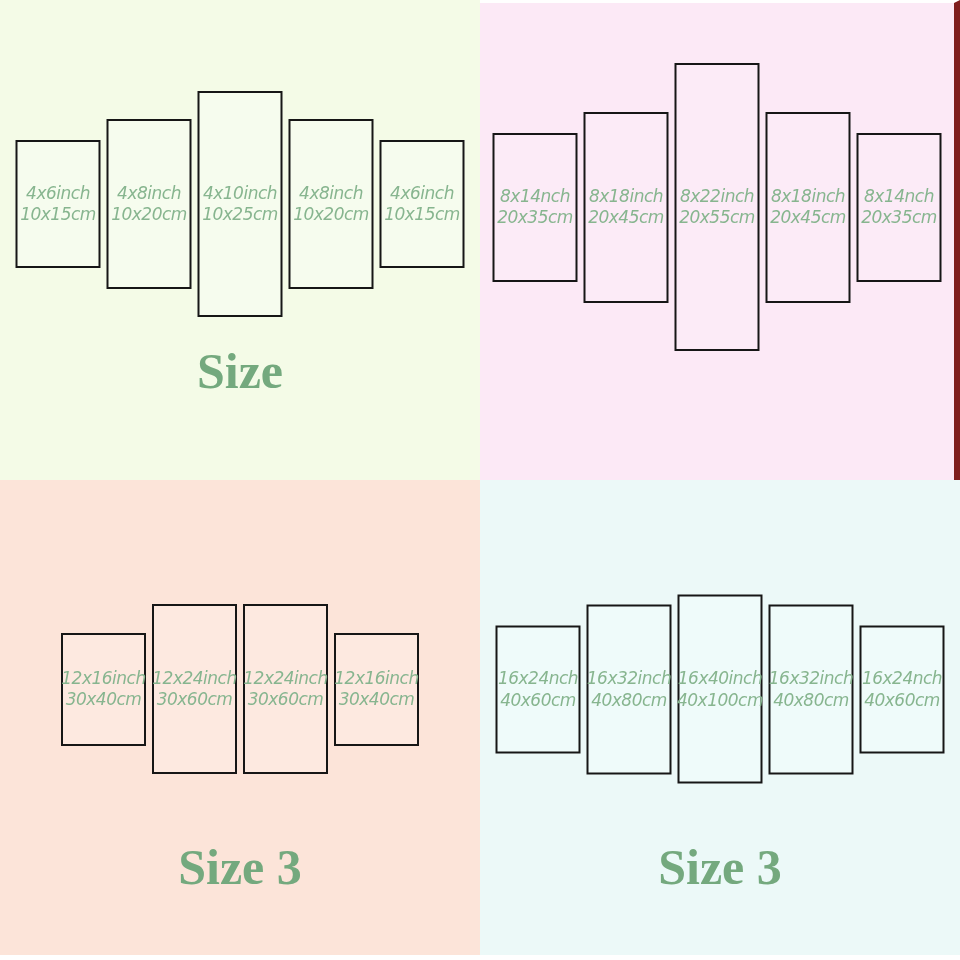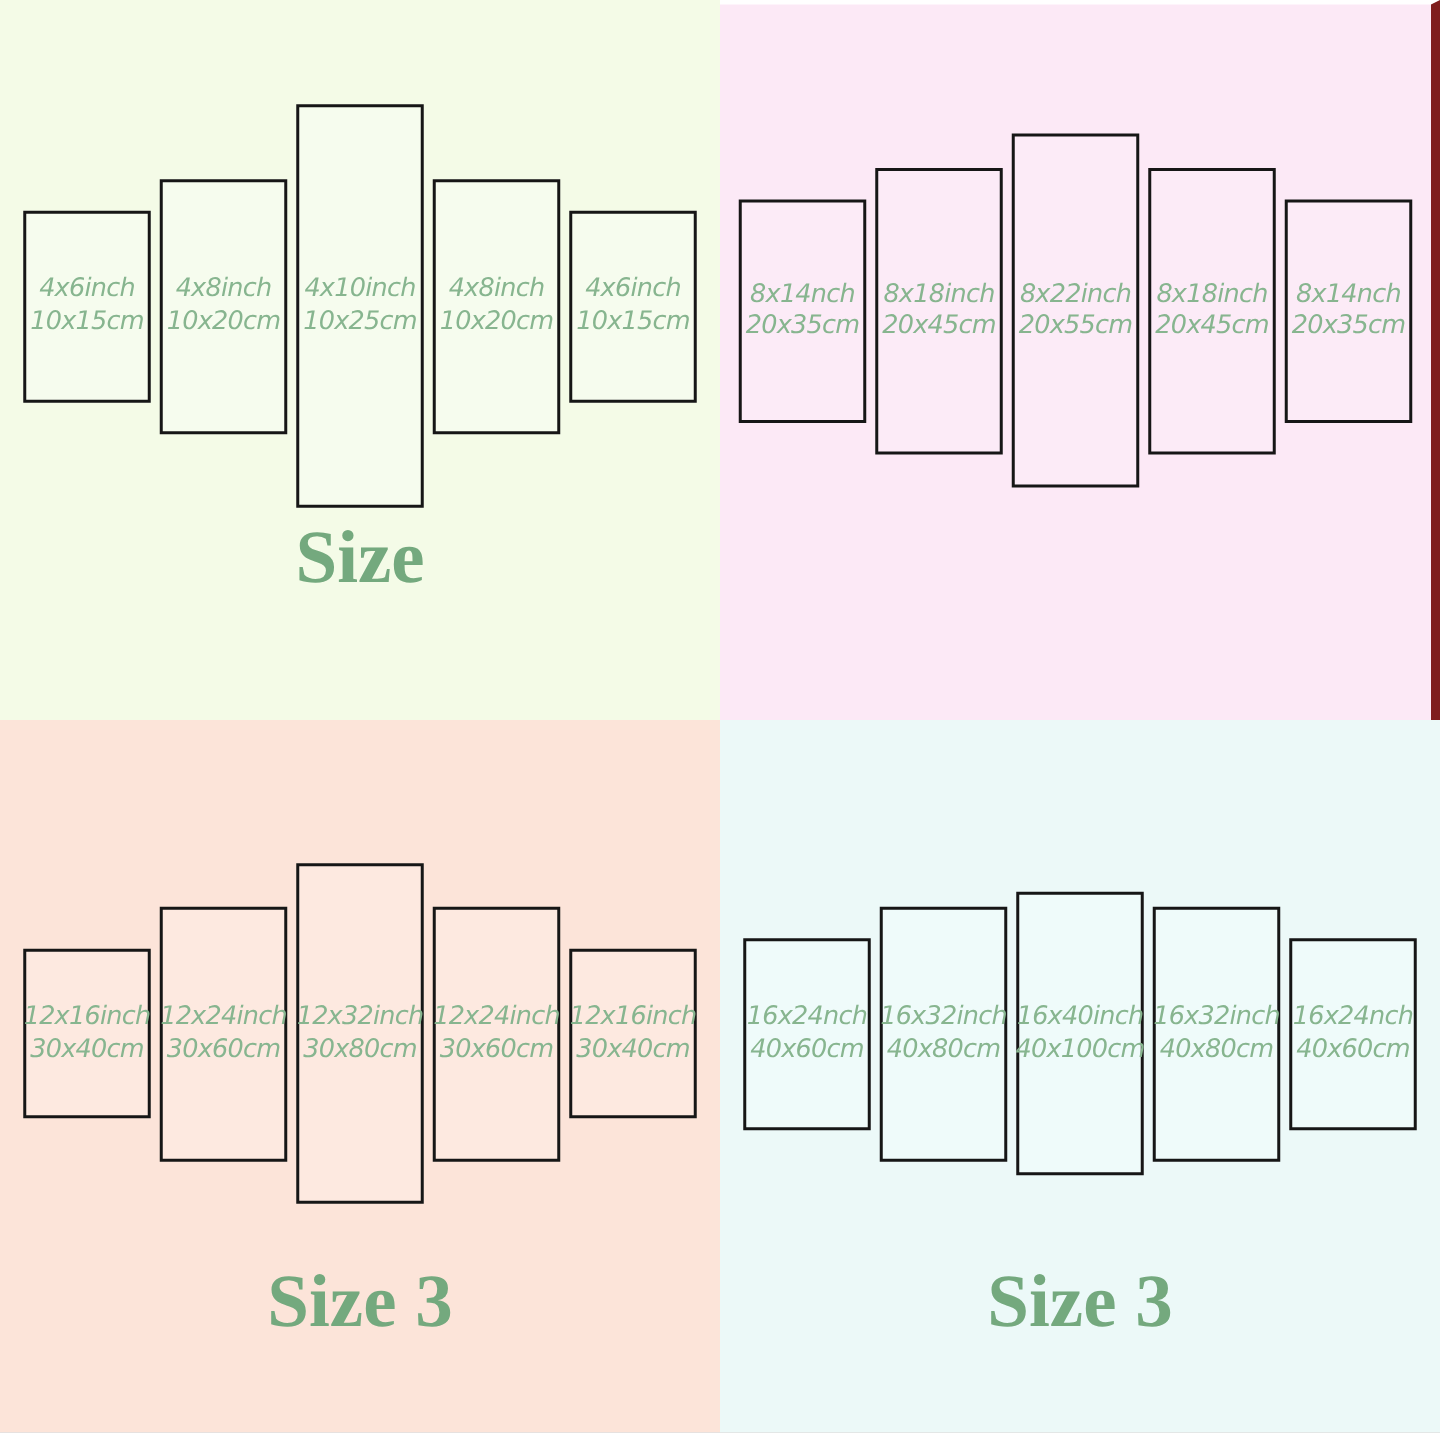--- a/index.html
+++ b/index.html
@@ -1,17 +1,17 @@
 <!DOCTYPE html>
 <html><head>
 <meta charset="utf-8">
 <style>
   html,body{margin:0;padding:0;background:#ffffff;}
   .page{
-    width:960px;height:960px;background:#a3a3a3;position:relative;
+    width:960px;height:960px;background:#f0abfc;position:relative;
     font-family:"DejaVu Sans", sans-serif;
     overflow:hidden;
   }
   .grid{
     width:960px;height:955px;
     display:grid;
     grid-template-columns:480px 480px;
     grid-template-rows:480px 475px;
   }
   .quadrant{
@@ -67,21 +67,21 @@
     <section class="quadrant q-top q-tl" style="--q-bg: #f4fbe7; --panel-bg: #f6fcee; --panel-text: #87b58f; --title-color: #74a97e;">
       <div class="panel-row">
           <div class="panel" style="height: 128px;">
             <span class="panel-label">4x6inch</span>
             <span class="panel-label">10x15cm</span>
           </div>
           <div class="panel" style="height: 170px;">
             <span class="panel-label">4x8inch</span>
             <span class="panel-label">10x20cm</span>
           </div>
-          <div class="panel" style="height: 269px;">
+          <div class="panel" style="height: 226px;">
             <span class="panel-label">4x10inch</span>
             <span class="panel-label">10x25cm</span>
           </div>
           <div class="panel" style="height: 170px;">
             <span class="panel-label">4x8inch</span>
             <span class="panel-label">10x20cm</span>
           </div>
           <div class="panel" style="height: 128px;">
             <span class="panel-label">4x6inch</span>
             <span class="panel-label">10x15cm</span>
@@ -93,21 +93,21 @@
     <section class="quadrant q-top q-tr" style="--q-bg: #fce9f6; --panel-bg: #fcebf7; --panel-text: #87b58f; --title-color: #74a97e;">
       <div class="panel-row">
           <div class="panel" style="height: 149px;">
             <span class="panel-label">8x14nch</span>
             <span class="panel-label">20x35cm</span>
           </div>
           <div class="panel" style="height: 191px;">
             <span class="panel-label">8x18inch</span>
             <span class="panel-label">20x45cm</span>
           </div>
-          <div class="panel" style="height: 236px;">
+          <div class="panel" style="height: 288px;">
             <span class="panel-label">8x22inch</span>
             <span class="panel-label">20x55cm</span>
           </div>
           <div class="panel" style="height: 191px;">
             <span class="panel-label">8x18inch</span>
             <span class="panel-label">20x45cm</span>
           </div>
           <div class="panel" style="height: 149px;">
             <span class="panel-label">8x14nch</span>
             <span class="panel-label">20x35cm</span>
@@ -117,24 +117,20 @@
 
     <section class="quadrant q-bottom q-bl" style="--q-bg: #fce4d9; --panel-bg: #fde9e0; --panel-text: #87b58f; --title-color: #74a97e;">
       <div class="panel-row">
           <div class="panel" style="height: 113px;">
             <span class="panel-label">12x16inch</span>
             <span class="panel-label">30x40cm</span>
           </div>
           <div class="panel" style="height: 170px;">
             <span class="panel-label">12x24inch</span>
             <span class="panel-label">30x60cm</span>
-          </div>
-          <div class="panel" style="height: 227px;">
-            <span class="panel-label">12x32inch</span>
-            <span class="panel-label">30x80cm</span>
           </div>
           <div class="panel" style="height: 170px;">
             <span class="panel-label">12x24inch</span>
             <span class="panel-label">30x60cm</span>
           </div>
           <div class="panel" style="height: 113px;">
             <span class="panel-label">12x16inch</span>
             <span class="panel-label">30x40cm</span>
           </div>
         </div>

